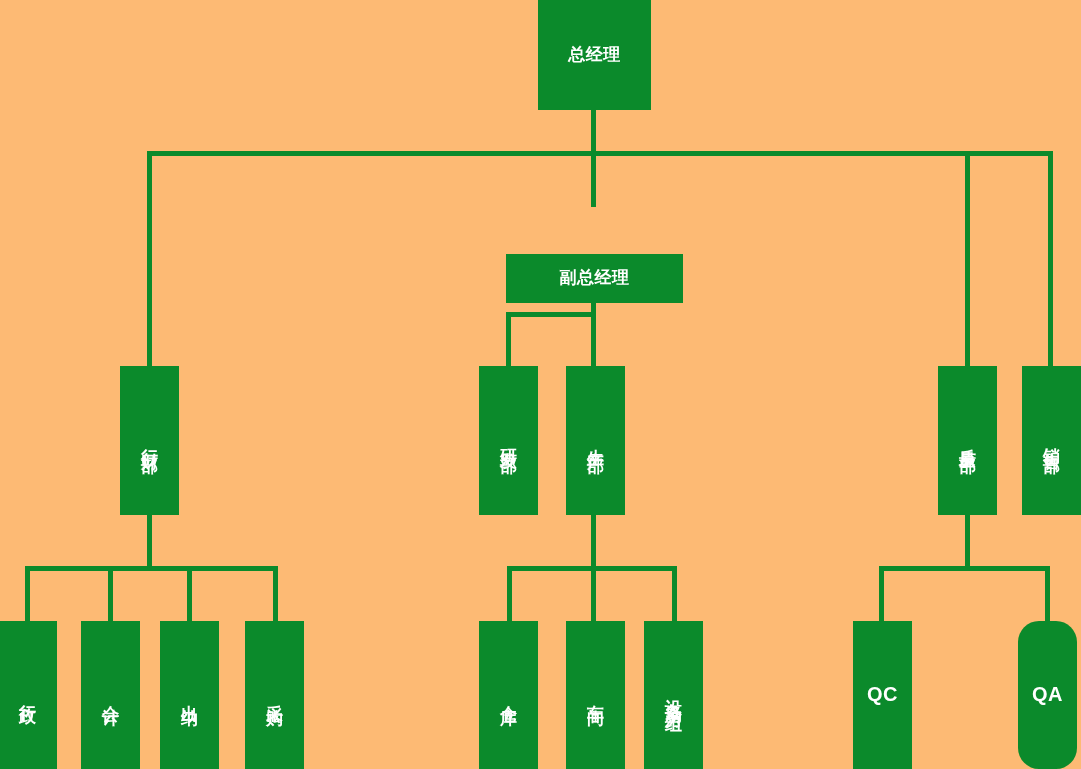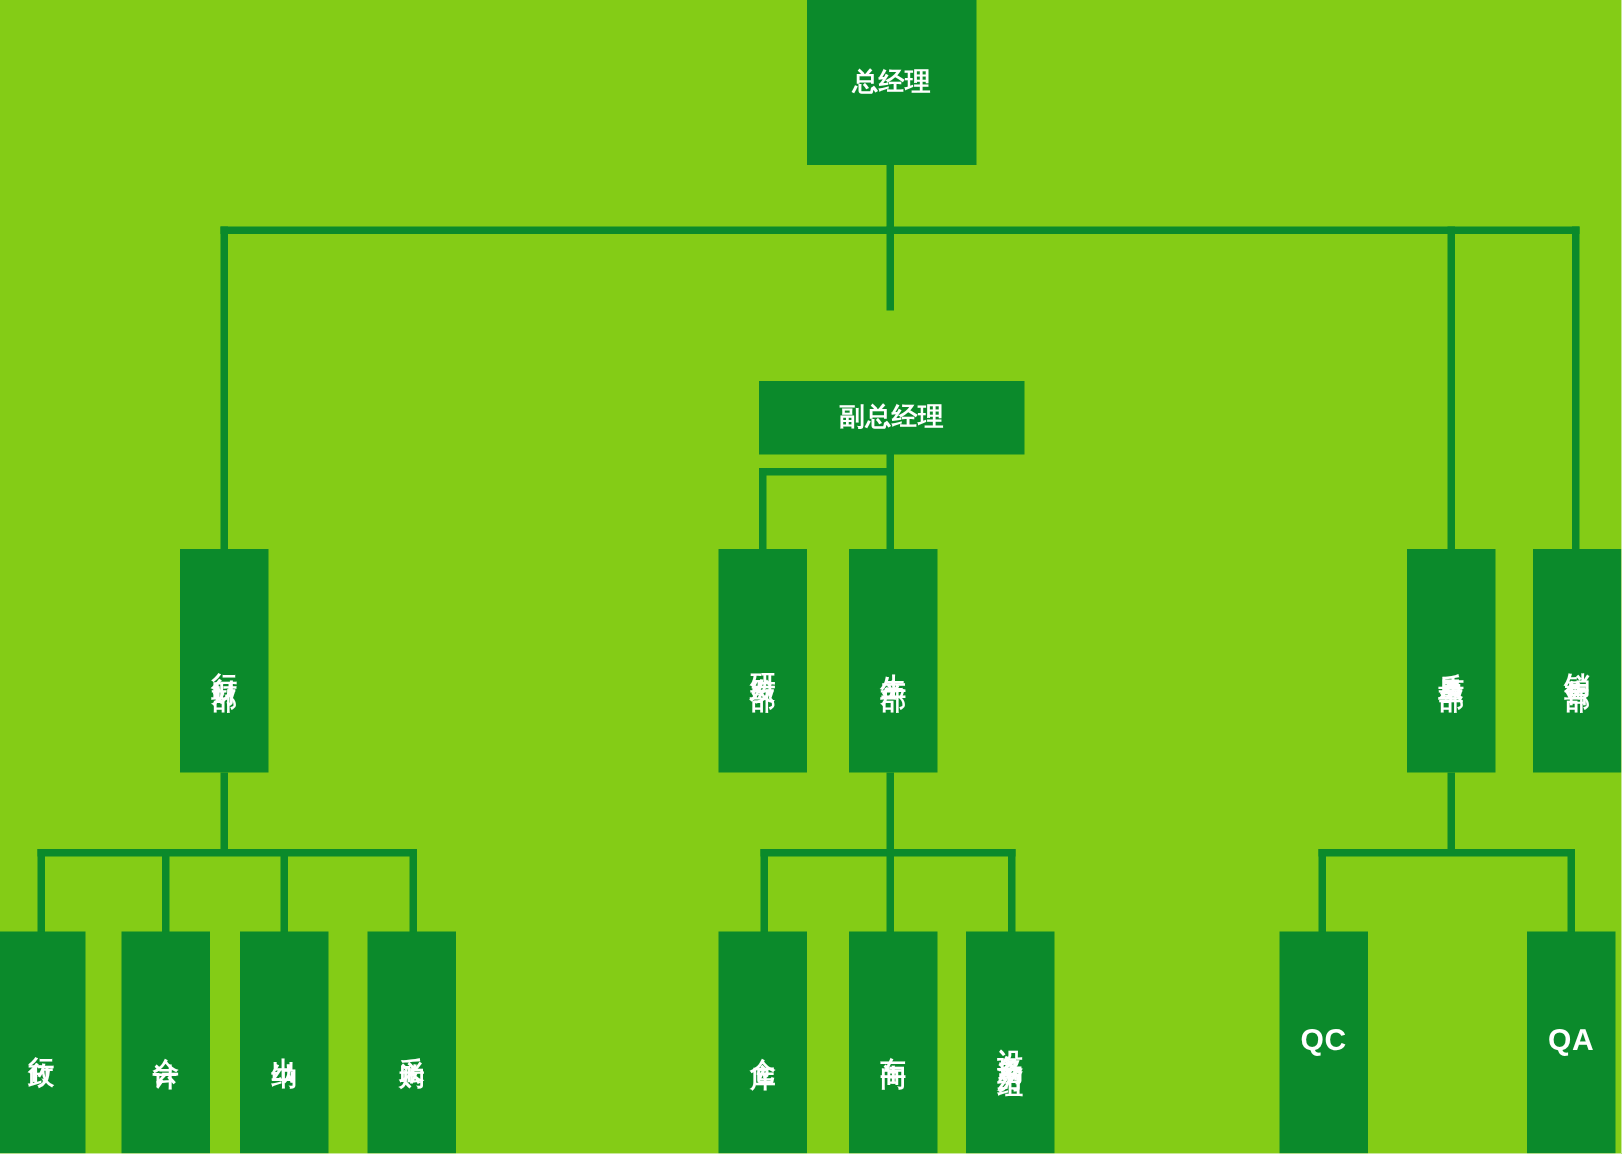--- a/index.html
+++ b/index.html
@@ -7,21 +7,21 @@
     padding: 0;
     background: #ffffff;
   }
   body {
     font-family: "Liberation Sans", "DejaVu Sans", sans-serif;
   }
   #chart-root {
     position: relative;
     width: 1081px;
     height: 769px;
-    background: #84cc16;
+    background: #fdba74;
     overflow: hidden;
   }
   .node {
     position: absolute;
     background: #0b8a2b;
     color: #ffffff;
     display: flex;
     align-items: center;
     justify-content: center;
     box-sizing: border-box;
@@ -154,17 +154,17 @@
   </div>
 
   <div class="node vert" style="left:644px; top:621px; width:59px; height:148px;">
     <span class="label">设备动力组</span>
   </div>
 
   <div class="node horiz" style="left:853px; top:621px; width:59px; height:148px;">
     <span class="label">QC</span>
   </div>
 
-  <div class="node horiz" style="left:1018px; top:621px; width:59px; height:148px;">
+  <div class="node horiz" style="left:1018px; top:621px; width:59px; height:148px;border-radius:21px;">
     <span class="label">QA</span>
   </div>
 
 </div>
 
 </body></html>

